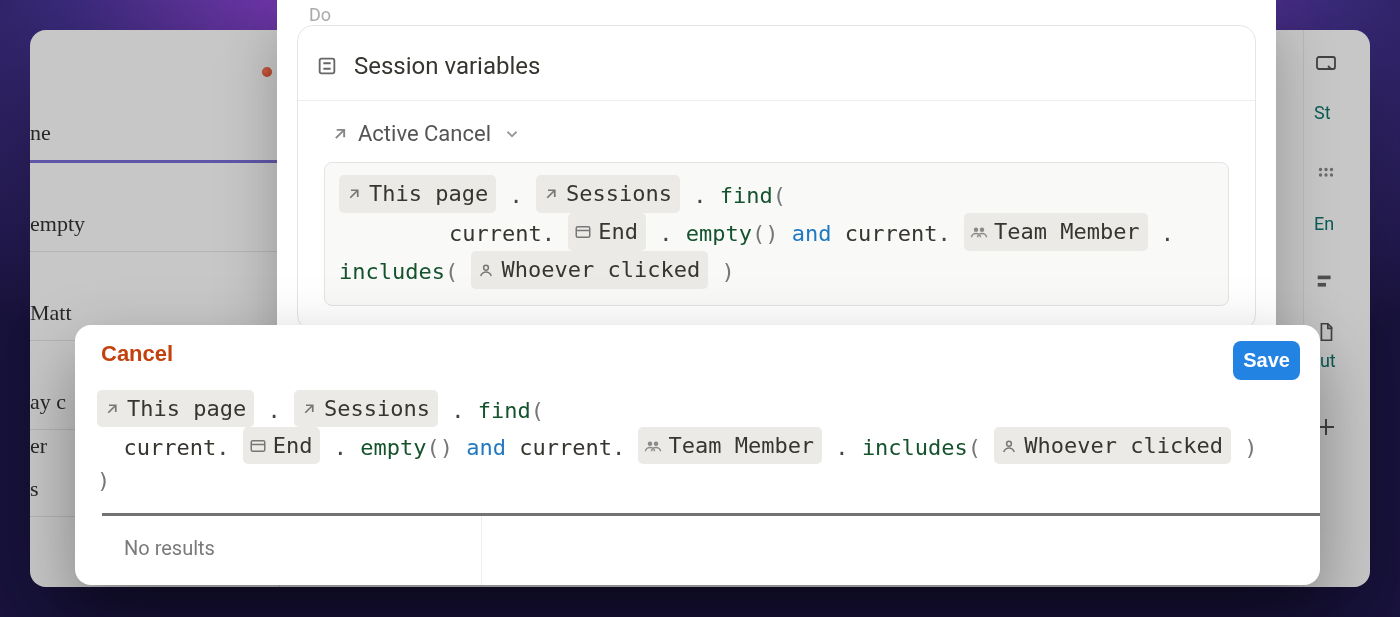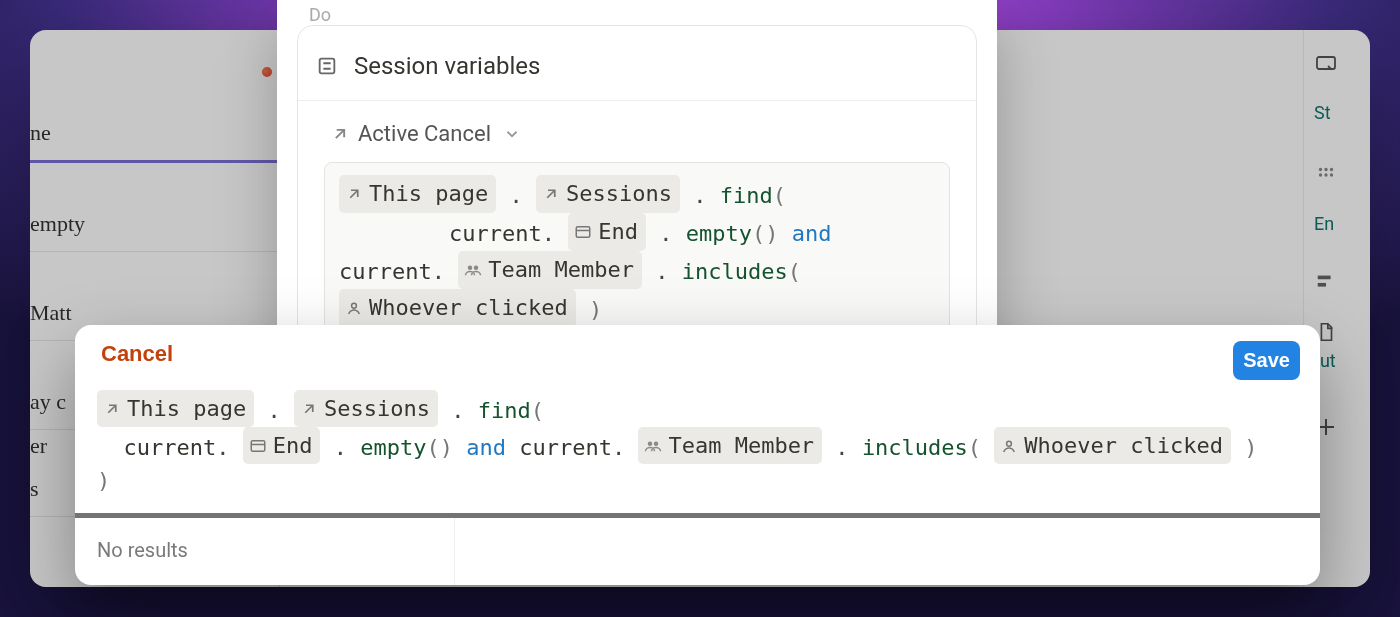--- a/index.html
+++ b/index.html
@@ -49,21 +49,21 @@
   .bg-right .ic { width: 24px; height: 24px; display:flex; align-items:center; justify-content:center; }
   .bg-dot { position:absolute; left:230px; top:35px; width:14px; height:14px; border-radius:50%;
             background: radial-gradient(circle at 35% 35%, #ff7a59, #e24b2b); border:2px solid #fff;}
   .bg-square { position:absolute; left:255px; top:265px; width:28px; height:28px; border:2.5px solid #555;}
   .bg-arrow { position:absolute; left:255px; top:168px; width:26px; height:26px;
               display:flex; align-items:center; justify-content:center; color:#666;}
 
   
   .center-panel {
     position: absolute;
-    left: 277px; top: 0; width: 720px;
+    left: 277px; top: 0; width: 999px;
     background: #fff;
     border-radius: 0 0 12px 12px;
     box-shadow: 0 30px 60px rgba(0,0,0,.25);
   }
   .cp-title { font-size: 24px; color:#37352f; }
   .cp-top-border-card {
     margin: 0 20px 24px 20px;
     border: 1px solid #e5e5e5;
     border-radius: 16px;
     background:#fff;
@@ -121,21 +121,21 @@
   .save {
     background:#2383e2; color:#fff; font-size:20px; font-weight:600;
     border:none; border-radius:8px; padding:8px 10px; cursor:pointer;
   }
   .editor-formula {
     padding: 6px 26px 16px 22px;
     font-family: ui-monospace, SFMono-Regular, Menlo, Consolas, monospace;
     font-size: 22px; line-height:1.5; color:#37352f;
   }
   .editor-results {
-    display:flex; border-top:5px solid #737373; min-height: 72px;
+    display:flex; border-top:3px solid #737373; min-height: 72px; margin-left: 27px;
   }
   .editor-results .left {
     width: 380px; border-right:1px solid #eee;
     padding: 20px 22px; color:#7a7a7a; font-size:20px;
   }
   .editor-results .right { flex:1; }
 
   
   svg { display:block; }
 </style>

